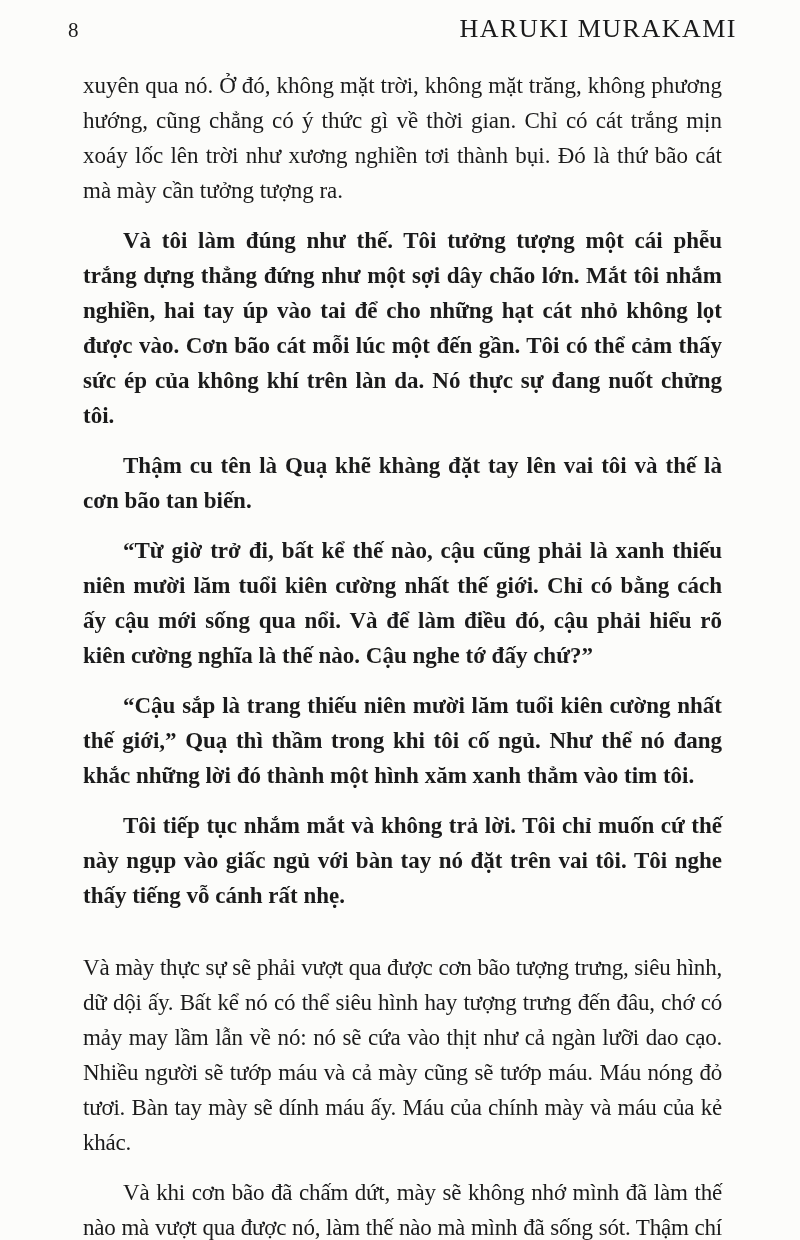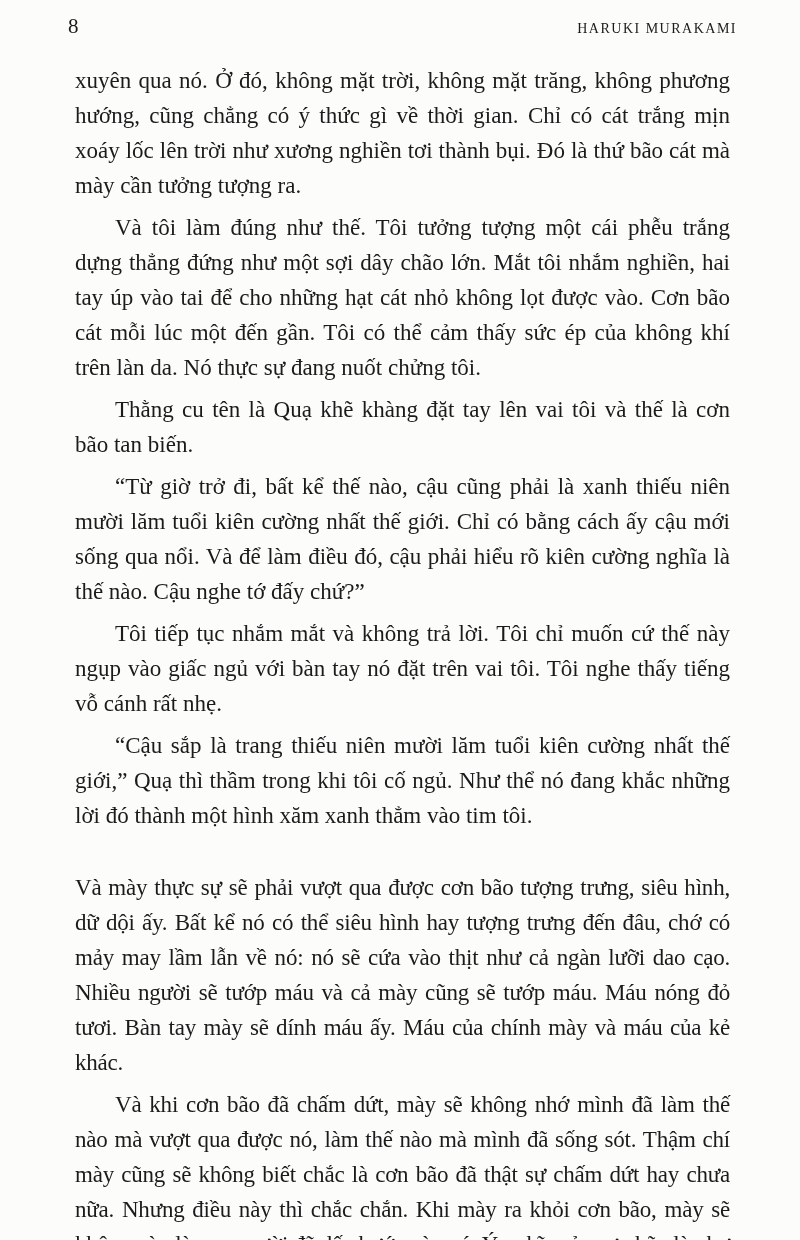--- a/index.html
+++ b/index.html
@@ -23,36 +23,37 @@
     justify-content: space-between;
     align-items: baseline;
     font-size: 21px;
     margin-bottom: 24px;
   }
   .folio {
     font-size: 21px;
     letter-spacing: 0.5px;
   }
   .running-title {
-    font-size: 14px;
+    font-size: 26px;
     letter-spacing: 1.5px;
     font-variant: normal;
   }
   .body-text {
     font-size: 23px;
     line-height: 35px;
     text-align: justify;
     text-justify: inter-word;
   }
   .body-text p {
-    margin: 7px;
+    margin: 15px;
     padding: 0;
   }
   .body-text p.indent {
     text-indent: 40px;
+    font-weight: bold;
   }
   .body-text p.section-break {
     margin-top: 37px;
   }
   .body-text p.crow-voice {
     font-weight: normal;
     letter-spacing: -0.2px;
   }
 </style>
 </head>
@@ -61,21 +62,21 @@
 <div class="page">
 
   <div class="running-header">
     <span class="folio">8</span>
     <span class="running-title">HARUKI MURAKAMI</span>
   </div>
 
   <div class="body-text">
     <p class="noindent">xuyên qua nó. Ở đó, không mặt trời, không mặt trăng, không phương hướng, cũng chẳng có ý thức gì về thời gian. Chỉ có cát trắng mịn xoáy lốc lên trời như xương nghiền tơi thành bụi. Đó là thứ bão cát mà mày cần tưởng tượng ra.</p>
     <p class="indent">Và tôi làm đúng như thế. Tôi tưởng tượng một cái phễu trắng dựng thẳng đứng như một sợi dây chão lớn. Mắt tôi nhắm nghiền, hai tay úp vào tai để cho những hạt cát nhỏ không lọt được vào. Cơn bão cát mỗi lúc một đến gần. Tôi có thể cảm thấy sức ép của không khí trên làn da. Nó thực sự đang nuốt chửng tôi.</p>
-    <p class="indent">Thằng cu tên là Quạ khẽ khàng đặt tay lên vai tôi và thế là cơn bão tan biến.</p>
+    <p class="indent">Thậm cu tên là Quạ khẽ khàng đặt tay lên vai tôi và thế là cơn bão tan biến.</p>
     <p class="indent">“Từ giờ trở đi, bất kể thế nào, cậu cũng phải là xanh thiếu niên mười lăm tuổi kiên cường nhất thế giới. Chỉ có bằng cách ấy cậu mới sống qua nổi. Và để làm điều đó, cậu phải hiểu rõ kiên cường nghĩa là thế nào. Cậu nghe tớ đấy chứ?”</p>
+    <p class="indent">“Cậu sắp là trang thiếu niên mười lăm tuổi kiên cường nhất thế giới,” Quạ thì thầm trong khi tôi cố ngủ. Như thể nó đang khắc những lời đó thành một hình xăm xanh thẳm vào tim tôi.</p>
     <p class="indent">Tôi tiếp tục nhắm mắt và không trả lời. Tôi chỉ muốn cứ thế này ngụp vào giấc ngủ với bàn tay nó đặt trên vai tôi. Tôi nghe thấy tiếng vỗ cánh rất nhẹ.</p>
-    <p class="indent">“Cậu sắp là trang thiếu niên mười lăm tuổi kiên cường nhất thế giới,” Quạ thì thầm trong khi tôi cố ngủ. Như thể nó đang khắc những lời đó thành một hình xăm xanh thẳm vào tim tôi.</p>
     <p class="noindent crow-voice section-break">Và mày thực sự sẽ phải vượt qua được cơn bão tượng trưng, siêu hình, dữ dội ấy. Bất kể nó có thể siêu hình hay tượng trưng đến đâu, chớ có mảy may lầm lẫn về nó: nó sẽ cứa vào thịt như cả ngàn lưỡi dao cạo. Nhiều người sẽ tướp máu và cả mày cũng sẽ tướp máu. Máu nóng đỏ tươi. Bàn tay mày sẽ dính máu ấy. Máu của chính mày và máu của kẻ khác.</p>
     <p class="indent crow-voice">Và khi cơn bão đã chấm dứt, mày sẽ không nhớ mình đã làm thế nào mà vượt qua được nó, làm thế nào mà mình đã sống sót. Thậm chí mày cũng sẽ không biết chắc là cơn bão đã thật sự chấm dứt hay chưa nữa. Nhưng điều này thì chắc chắn. Khi mày ra khỏi cơn bão, mày sẽ không còn là con người đã dấn bước vào nó. Ý nghĩa của cơn bão là như thế đó.</p>
   </div>
 
 </div>
 
 </body></html>

